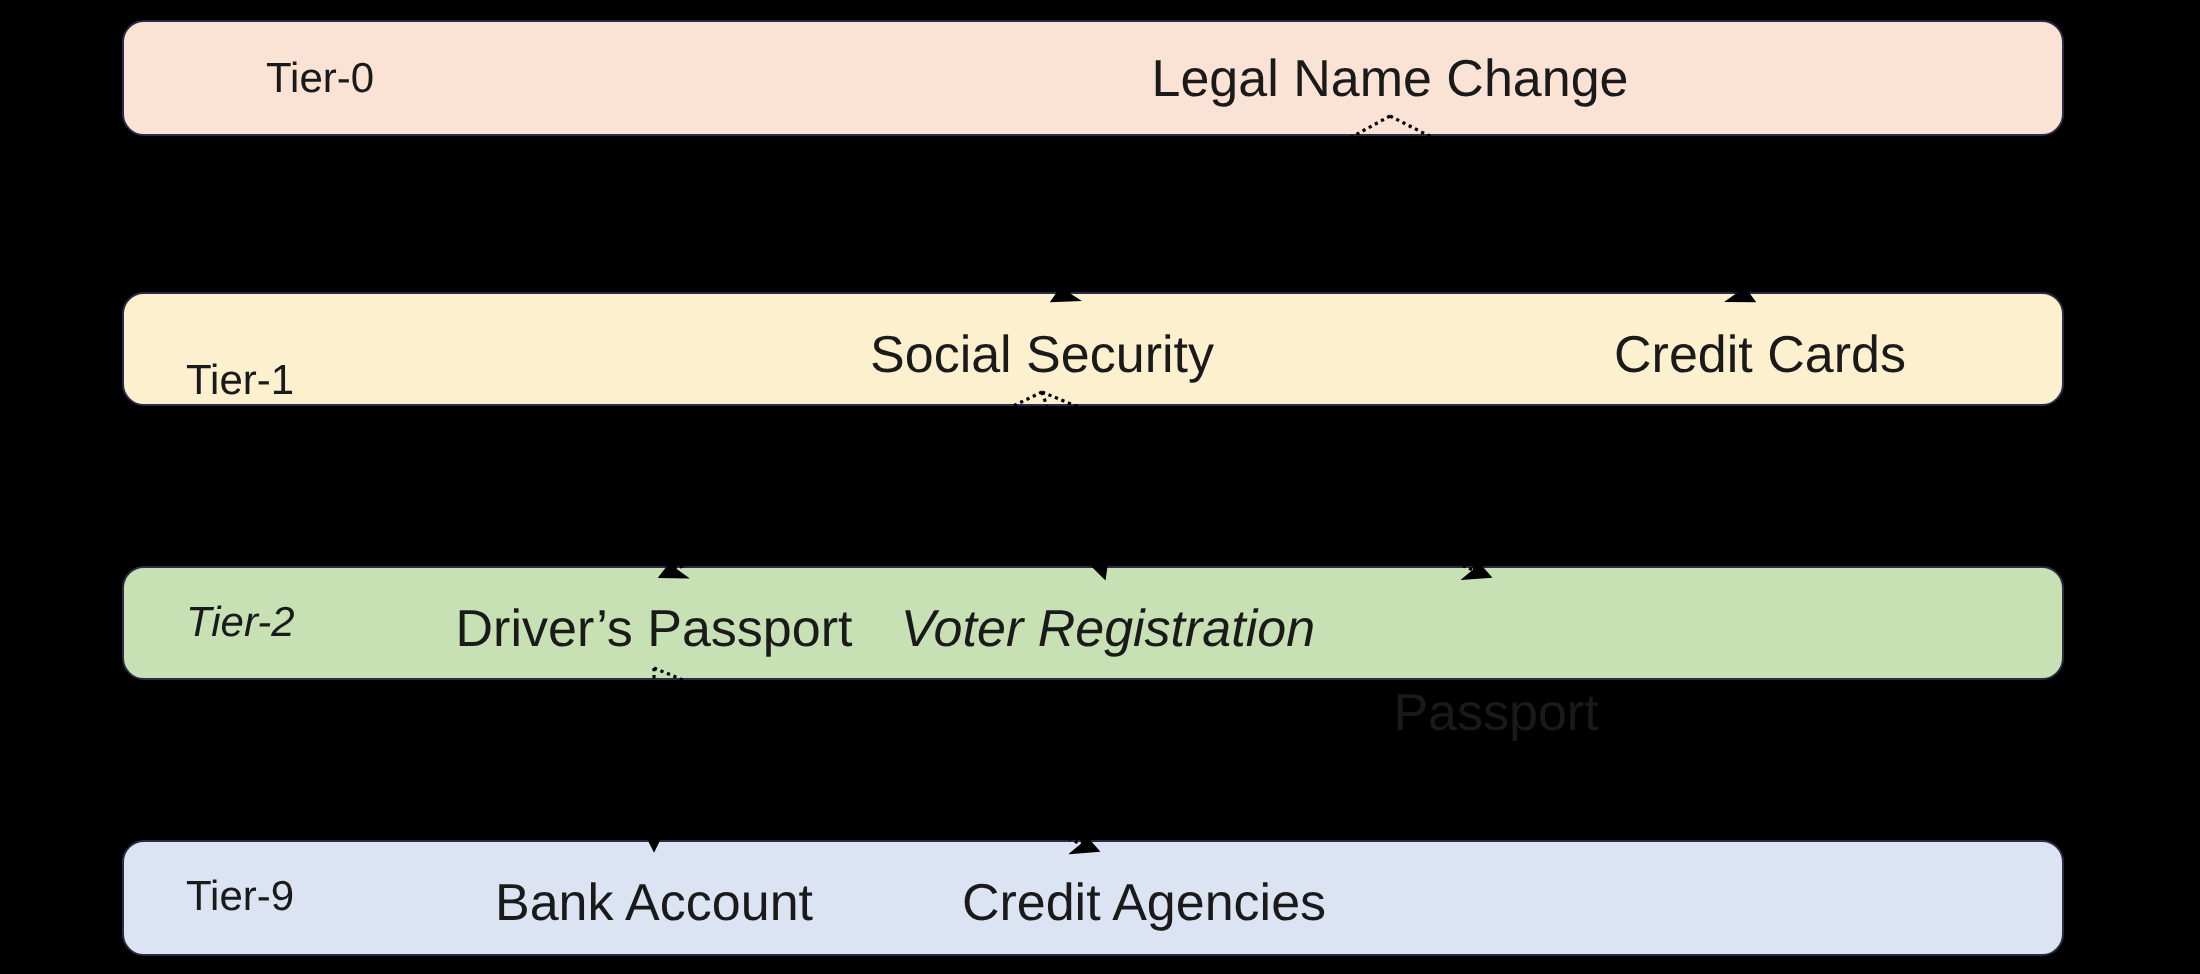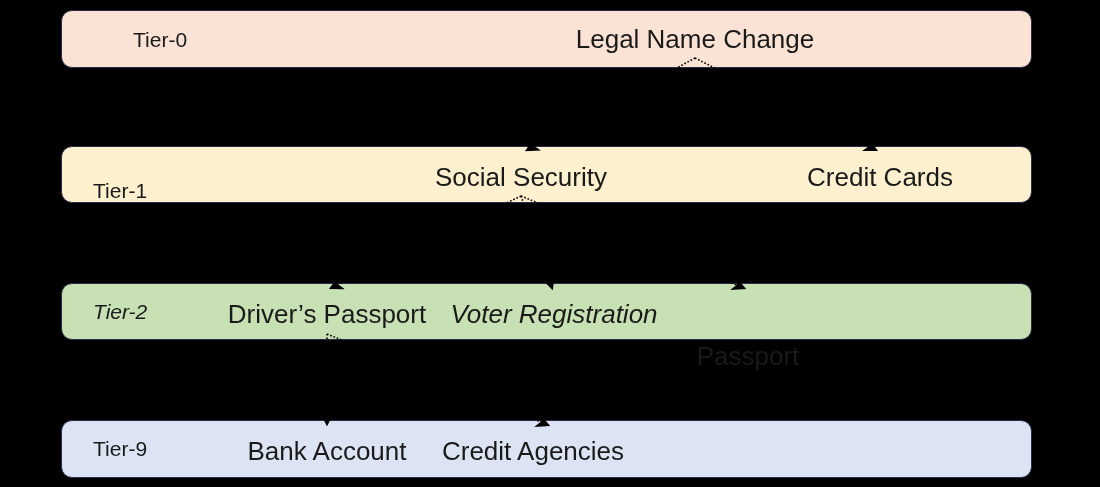--- a/index.html
+++ b/index.html
@@ -50,21 +50,21 @@
     line-height: 1;
     transform: translateX(-50%);
   }
   .node.n-legal     { left: 695px; top: 26px; }
   .node.n-ssn       { left: 521px; top: 164px; }
   .node.n-cc        { left: 880px; top: 164px; }
   .node.n-dl        { left: 327px; top: 301px; }
   .node.n-voter     { left: 554px; top: 301px; }
   .node.n-passport  { left: 748px; top: 301px; margin-top: 42px; }
   .node.n-bank      { left: 327px; top: 438px; }
-  .node.n-agencies  { left: 533px; top: 438px; }
+  .node.n-agencies  { left: 572px; top: 438px; }
 
   #edges {
     position: absolute;
     left: 0; top: 0;
     width: 1100px;
     height: 487px;
     pointer-events: none;
   }
 </style>
 </head>

